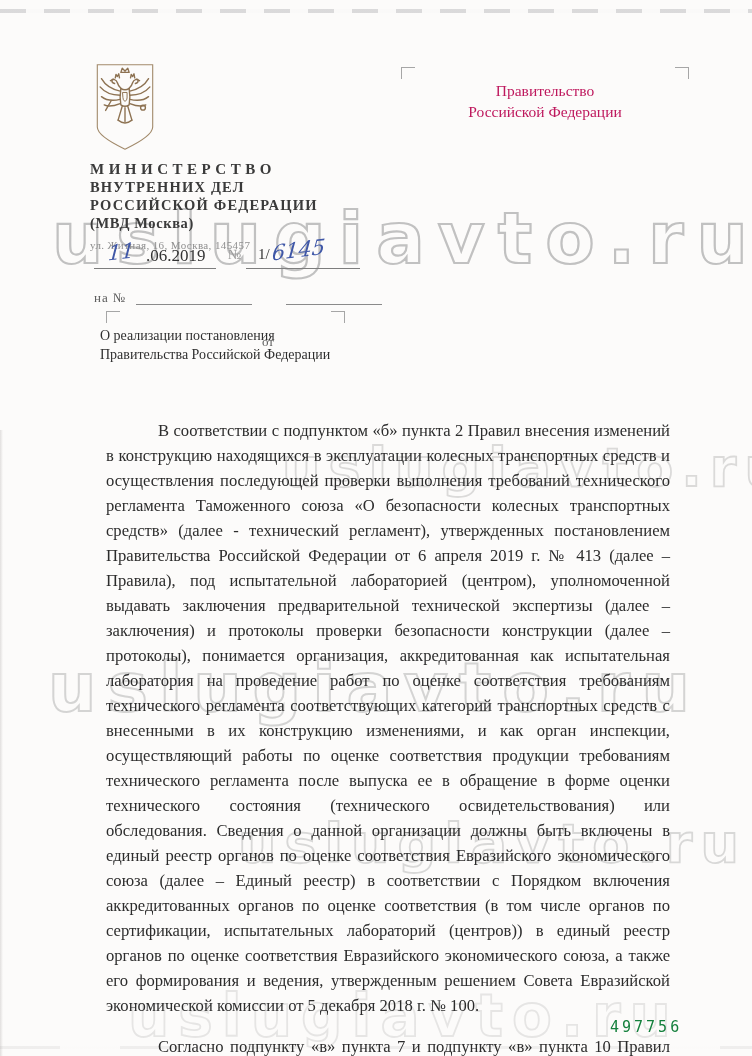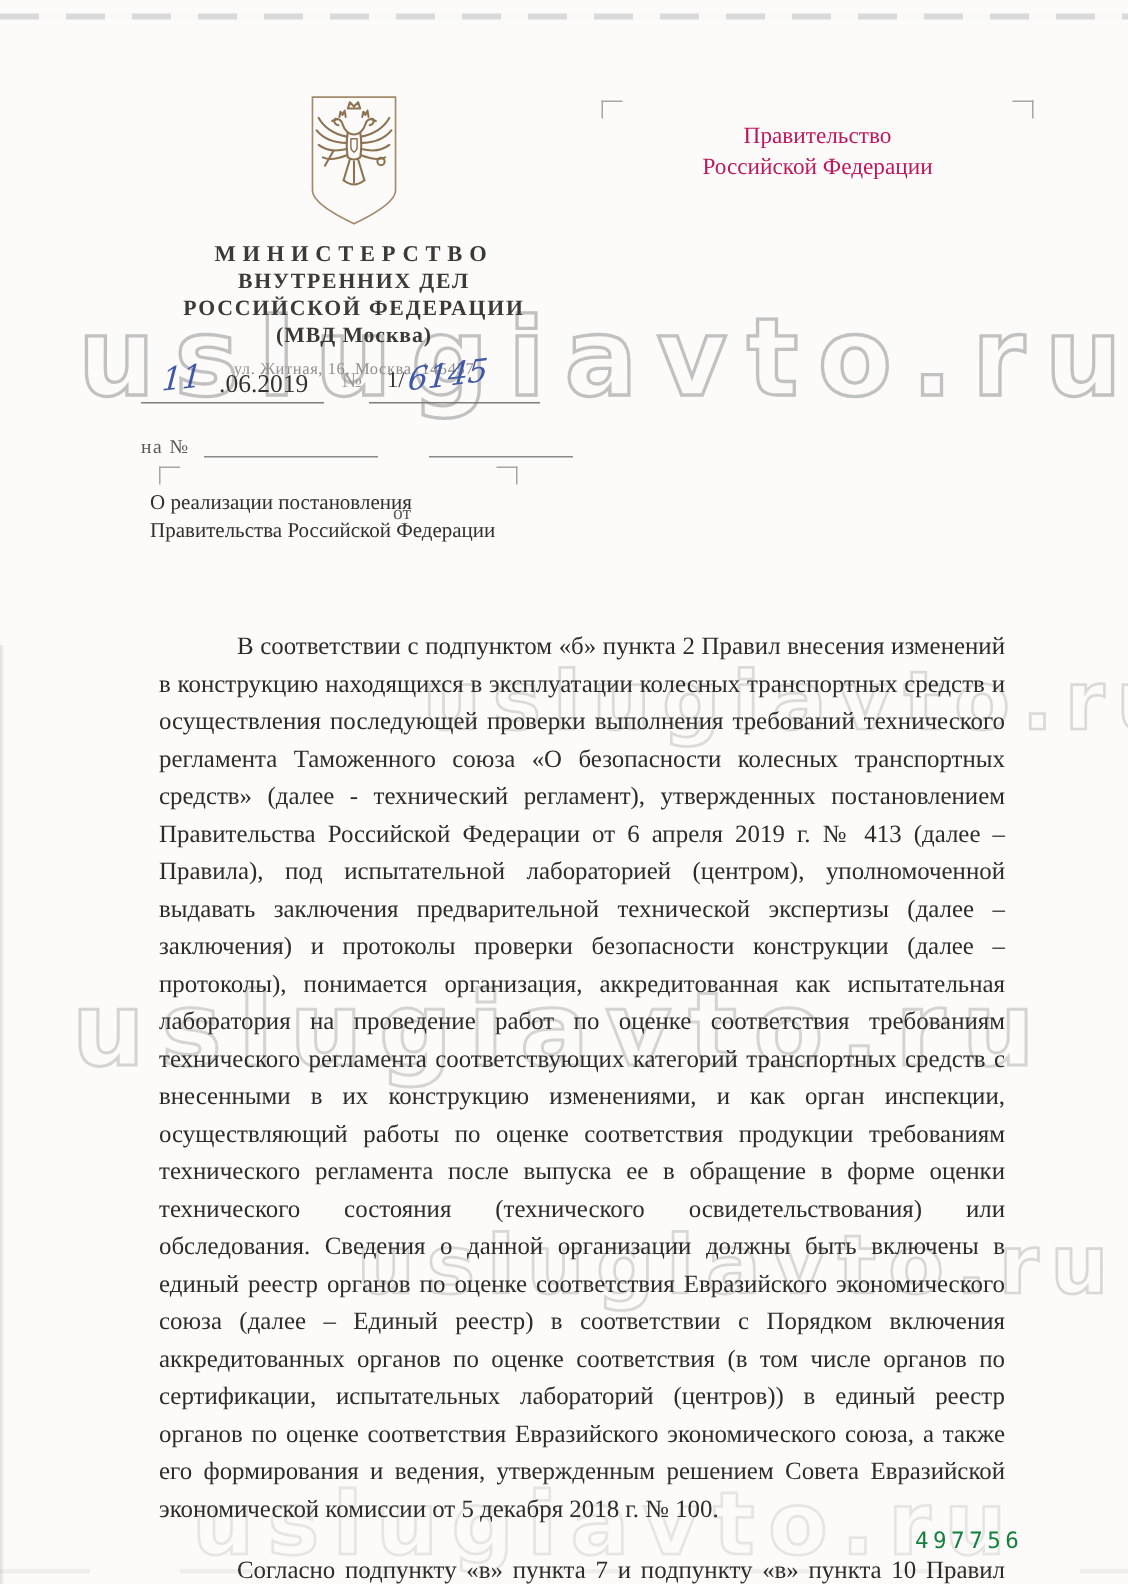--- a/index.html
+++ b/index.html
@@ -32,21 +32,21 @@
     font-weight:700;color:transparent;
     -webkit-text-stroke:2.2px #aeaeae;
     white-space:nowrap;pointer-events:none;
   }
   .wm1{left:52px;top:196px;font-size:72px;letter-spacing:13px;opacity:.75;}
   .wm2{left:282px;top:436px;font-size:54px;letter-spacing:8px;opacity:.42;-webkit-text-stroke-width:1.8px;}
   .wm3{left:48px;top:648px;font-size:68px;letter-spacing:11px;opacity:.5;-webkit-text-stroke-width:2px;}
   .wm4{left:238px;top:812px;font-size:54px;letter-spacing:8px;opacity:.45;-webkit-text-stroke-width:1.8px;}
   .wm5{left:128px;top:982px;font-size:58px;letter-spacing:9px;opacity:.28;-webkit-text-stroke-width:1.8px;}
   
-  .lh{position:absolute;left:90px;top:62px;width:292px;text-align:center;}
+  .lh{position:absolute;left:90px;top:62px;width:292px;text-align:left;}
   .emblem{display:inline-block;margin-bottom:4px;}
   .ministry{font-weight:700;color:#3a3a3a;}
   .ministry .l1{font-size:15px;letter-spacing:4.5px;line-height:18px;}
   .ministry .l2,.ministry .l3{font-size:14.5px;letter-spacing:1.2px;line-height:18px;}
   .ministry .l4{font-size:14.5px;letter-spacing:.6px;line-height:19px;}
   .address{margin-top:6px;font-size:11px;color:#8f8f8f;letter-spacing:.4px;}
   
   .dateline{position:absolute;left:90px;top:240px;width:300px;height:34px;}
   .hand{color:#3f57a7;font-style:italic;font-size:21px;
         font-family:"DejaVu Serif",serif;}

